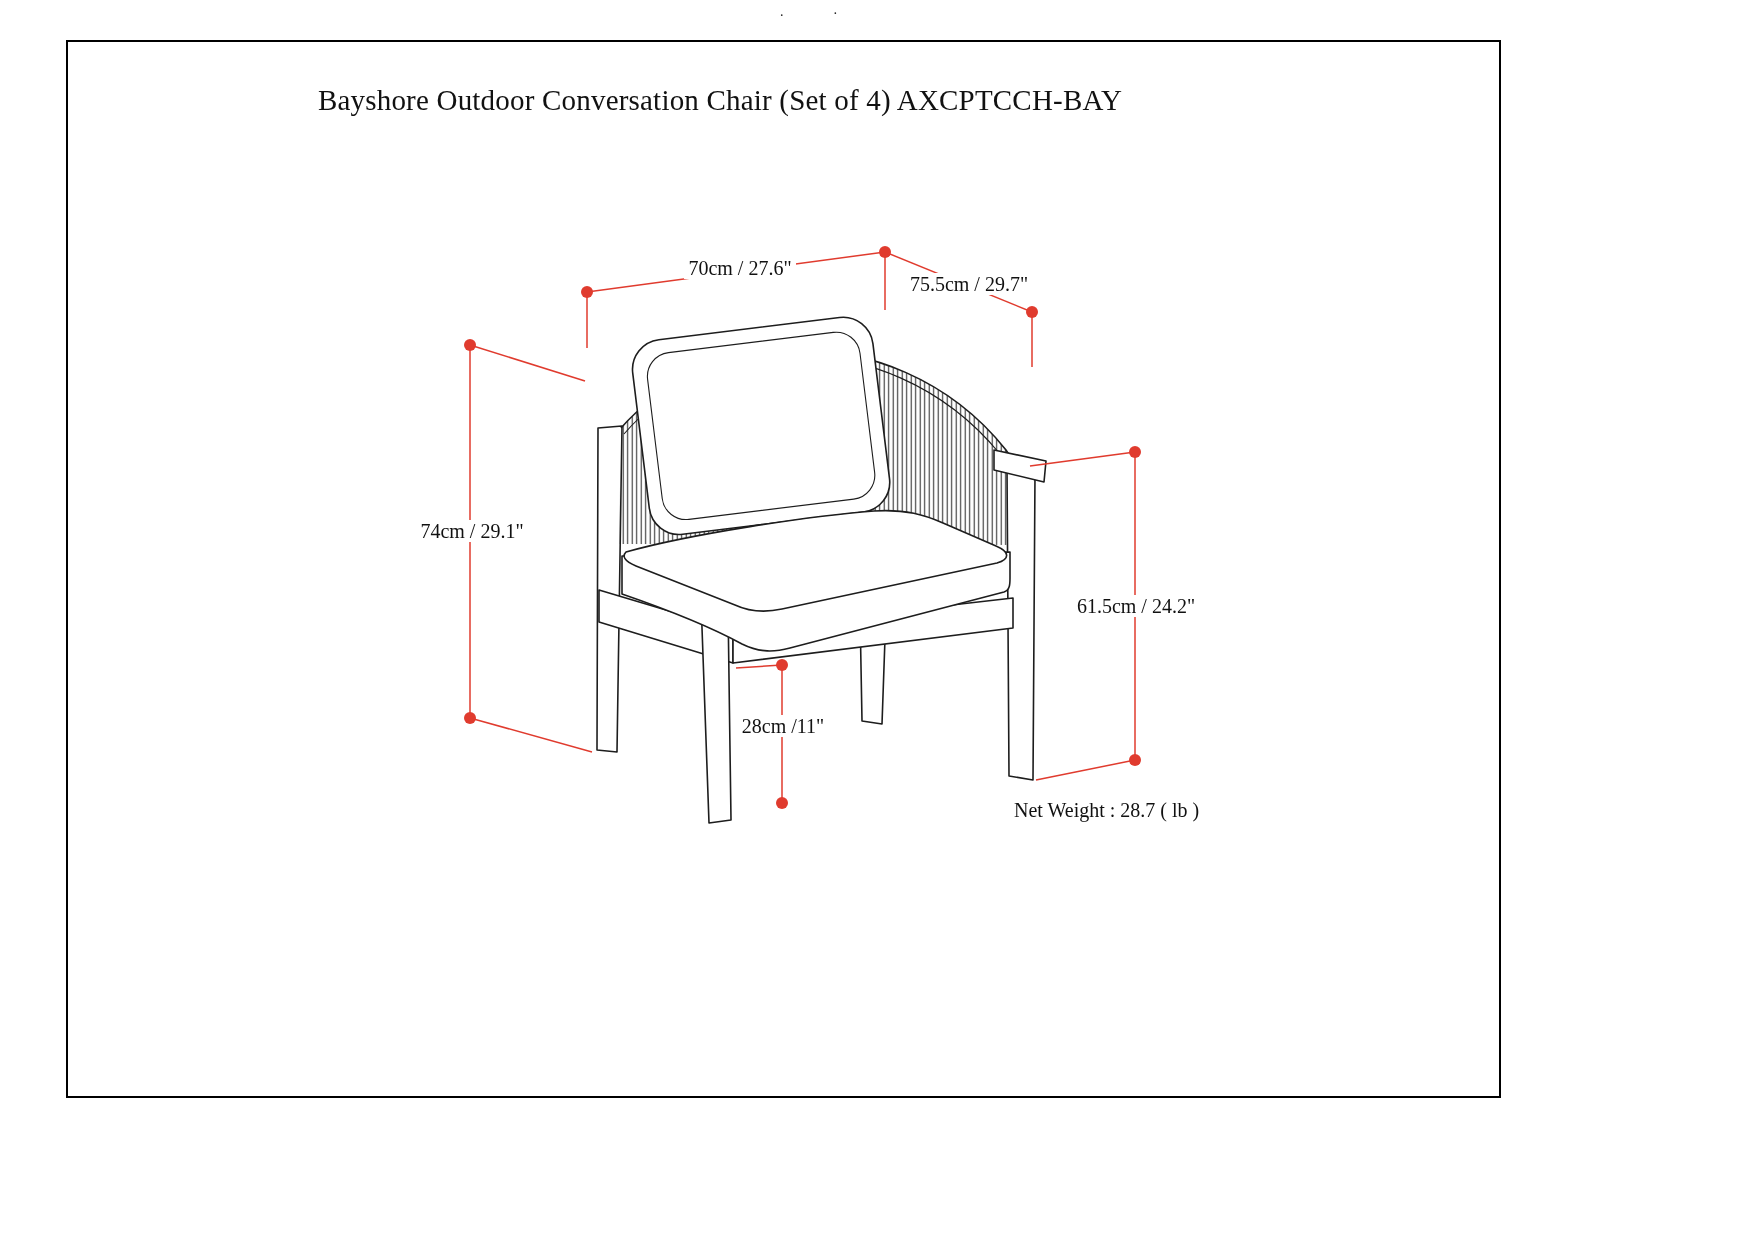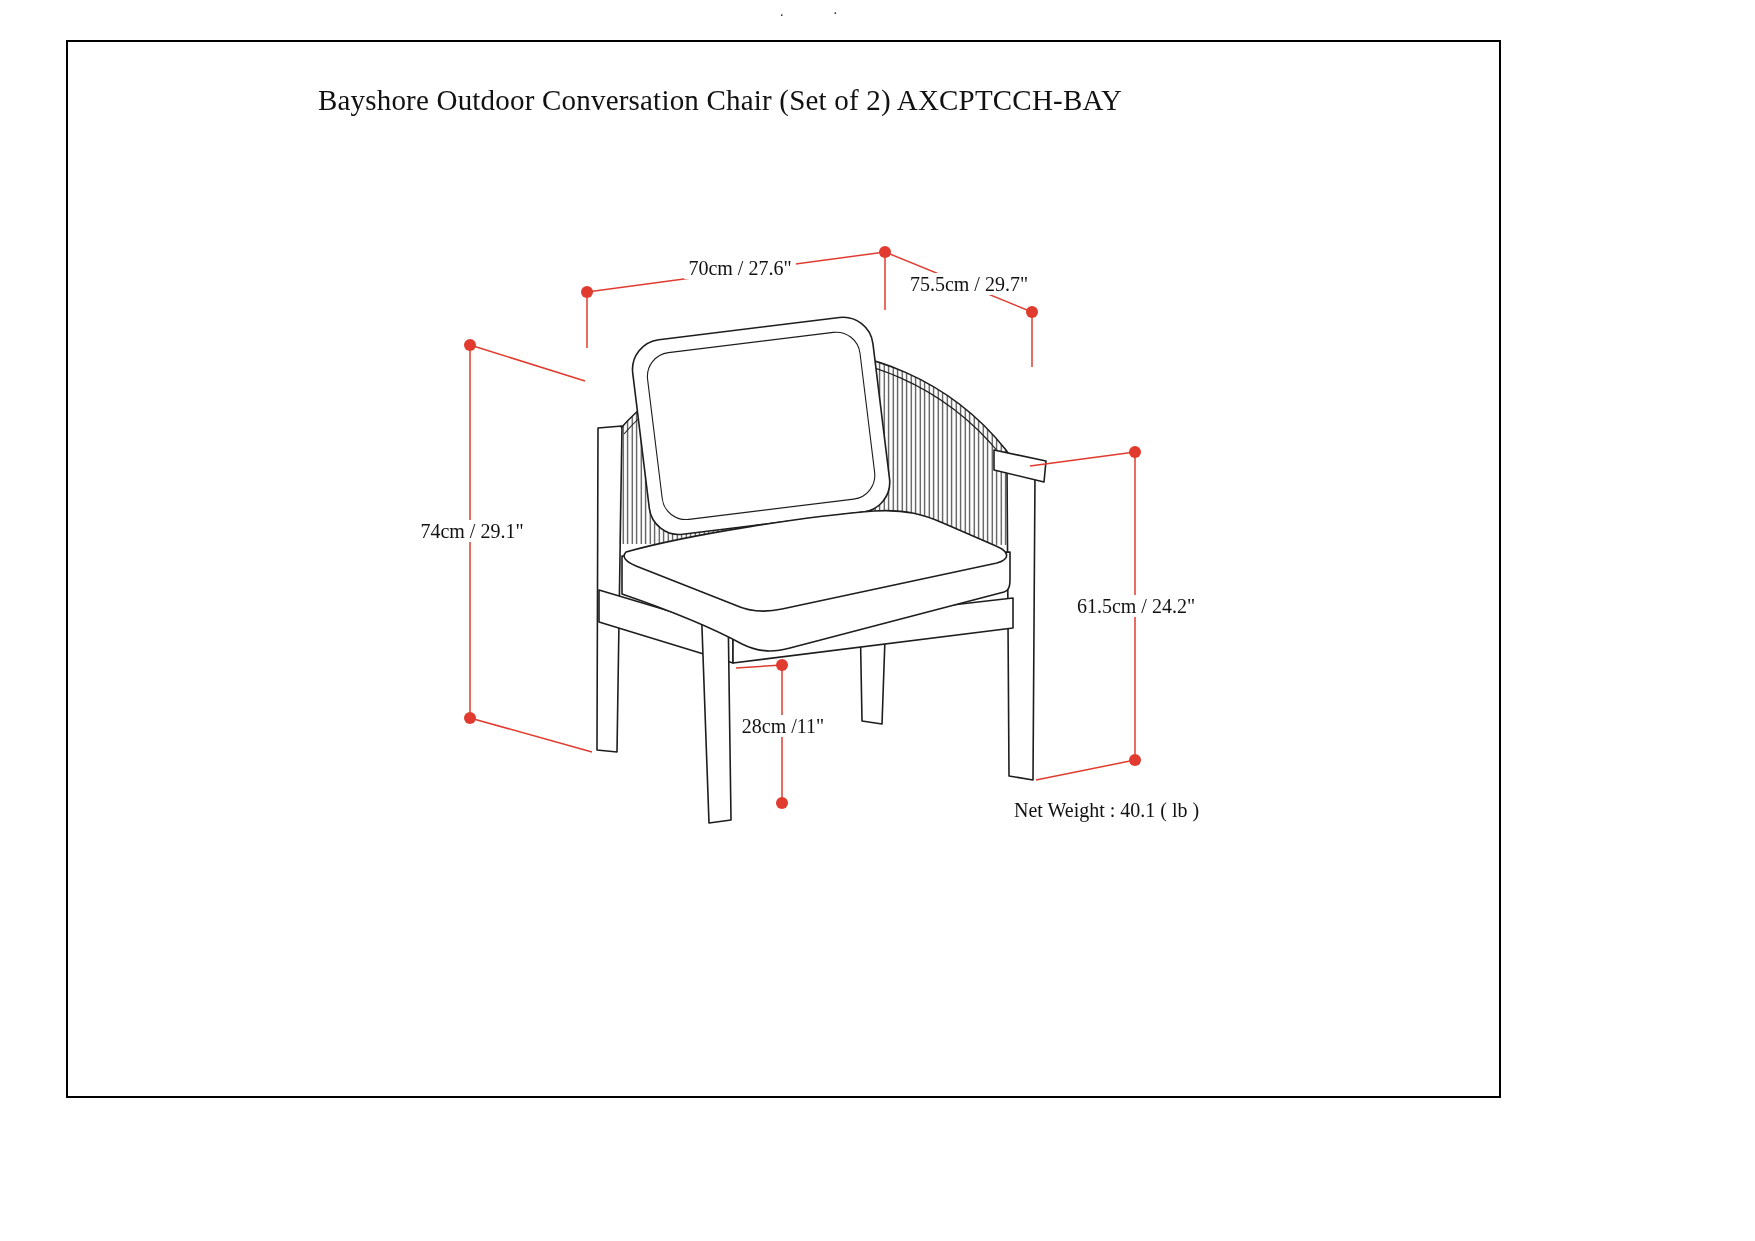--- a/index.html
+++ b/index.html
@@ -32,21 +32,21 @@
 </head>
 <body>
 
 <div class="sheet">
 
   <span class="stray" style="left:780px; top:4px;">.</span>
   <span class="stray" style="left:833px; top:6px;">·</span>
 
   <div class="border-frame"></div>
 
-  <div class="title">Bayshore Outdoor Conversation Chair (Set of 2) AXCPTCCH-BAY</div>
+  <div class="title">Bayshore Outdoor Conversation Chair (Set of 4) AXCPTCCH-BAY</div>
 
   <svg class="draw" width="1755" height="1241" viewBox="0 0 1755 1241">
     <defs>
       <pattern id="ropePattern" width="4.5" height="12" patternUnits="userSpaceOnUse">
         <path d="M2.2 0 V12" stroke="#3a3a3a" stroke-width="1.15" fill="none"></path>
       </pattern>
     </defs>
 
     <g>
 
@@ -124,15 +124,15 @@
   </div>
 
   <div class="dim-label" style="left:1036px; top:594px;">
     <span class="bg">61.5cm / 24.2"</span>
   </div>
 
   <div class="dim-label" style="left:683px; top:714px;">
     <span class="bg">28cm /11"</span>
   </div>
 
-  <div class="net-weight">Net Weight :  40.1 ( lb )</div>
+  <div class="net-weight">Net Weight :  28.7 ( lb )</div>
 
 </div>
 
 </body></html>

